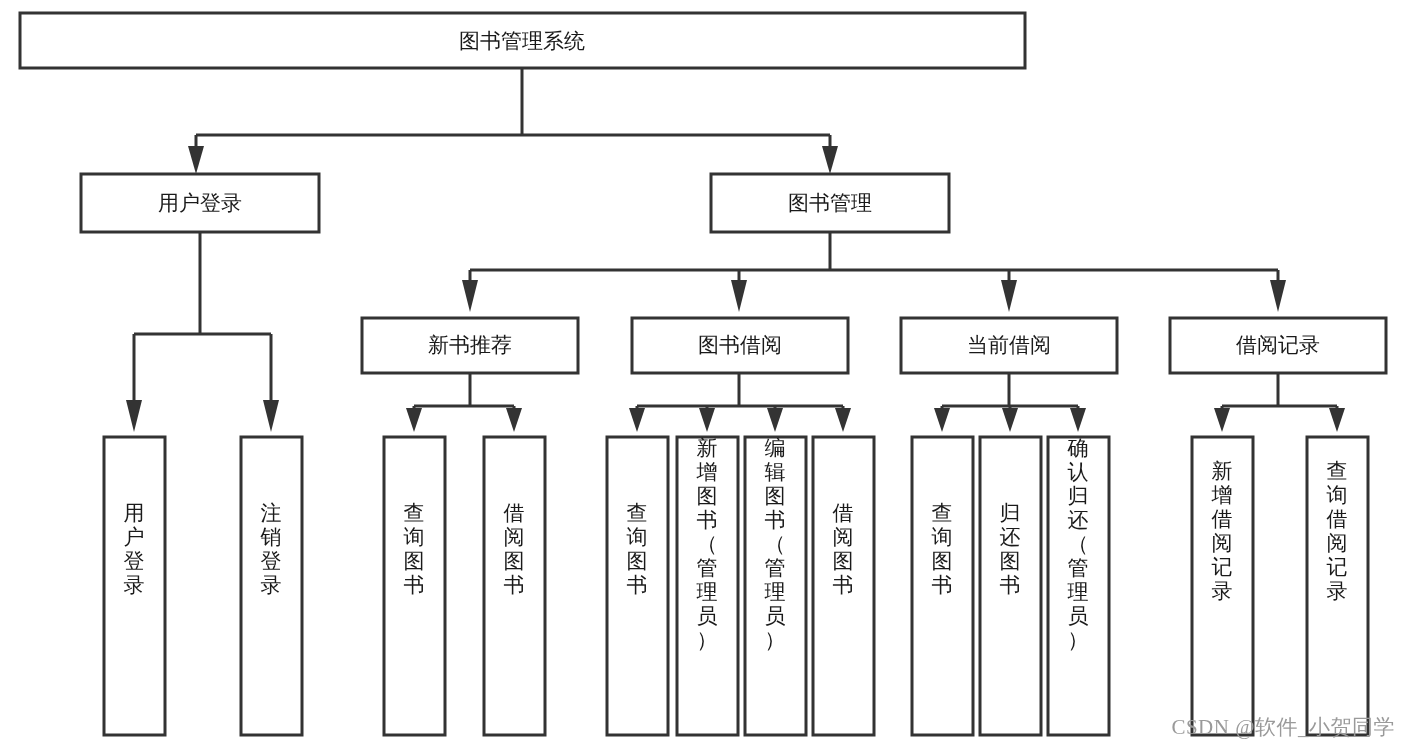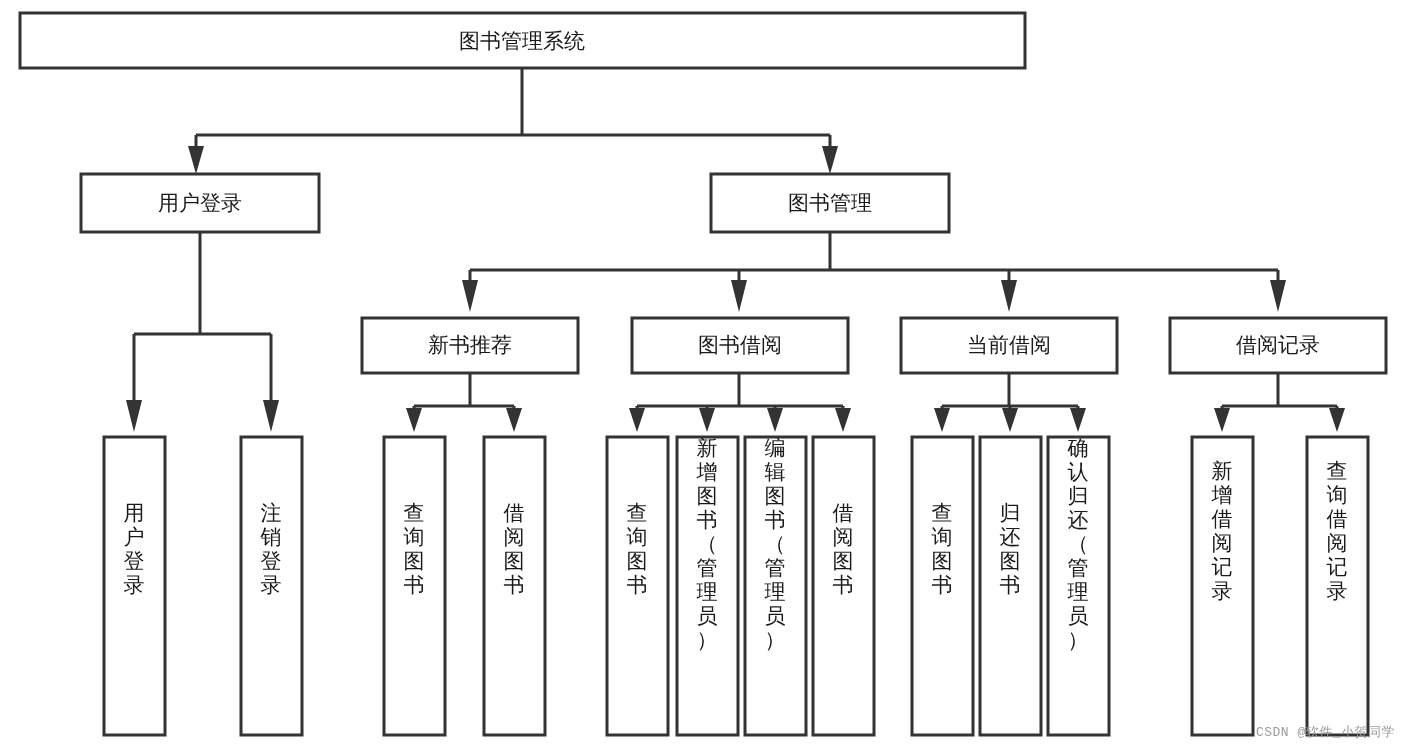--- a/index.html
+++ b/index.html
@@ -50,22 +50,22 @@
   .node-label-vertical {
     fill: #1a1a1a;
     font-family: "DejaVu Sans", "Liberation Sans", sans-serif;
     font-size: 21px;
     text-anchor: middle;
   }
   .watermark {
     position: absolute;
     right: 10px;
     bottom: 6px;
-    font-family: Liberation Mono, monospace;
-    font-size: 13px;
+    font-family: Liberation Serif, serif;
+    font-size: 21px;
     color: #9a9a9a;
     white-space: nowrap;
     letter-spacing: 0.5px;
   }
 </style>
 </head>
 <body>
 
 <div id="diagram-root">
 

